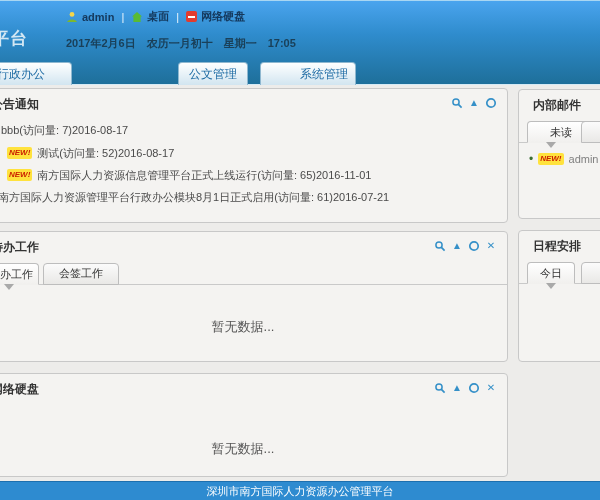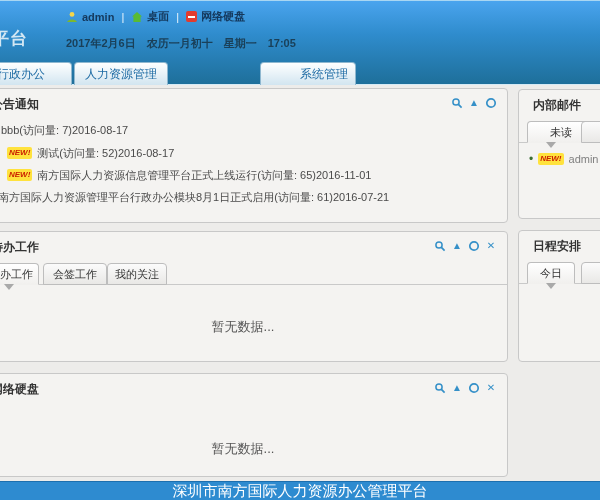--- a/index.html
+++ b/index.html
@@ -60,21 +60,21 @@
   .tabptr{position:absolute;width:0;height:0;border-left:5px solid transparent;
     border-right:5px solid transparent;border-top:6px solid #a9a9a9;}
   .nodata{position:absolute;left:0;right:0;text-align:center;font-size:13px;color:#555;}
   
   .mail-item{position:absolute;left:10px;top:62px;display:flex;align-items:center;
     font-size:11px;color:#808080;white-space:nowrap;cursor:pointer;}
   .mail-item .dot{color:#3c6e33;font-size:12px;margin-right:5px;}
   
   .footer{position:absolute;left:0;top:481px;width:600px;height:19px;background:#2e8bd0;
     border-top:1px solid #1d6fae;box-sizing:border-box;
-    color:#fff;font-size:15px;line-height:18px;text-align:center;}
+    color:#fff;font-size:11px;line-height:18px;text-align:center;}
 </style>
 </head>
 <body>
 
 <div class="screen">
 
   <div class="header">
     <div class="logo">平台</div>
 
     <div class="userbar">
@@ -92,21 +92,21 @@
       <span class="relogin-ic"></span>
       <span>网络硬盘</span>
     </div>
 
     <div class="dateline">
       <span>2017年2月6日</span><span>农历一月初十</span><span>星期一</span><span>17:05</span>
     </div>
   </div>
 
   <div class="navtab" style="left:-30px;width:102px;">行政办公</div>
-  <div class="navtab" style="left:74px;width:94px;">人力资源管理</div>
+  <div class="navtab" style="left:178px;width:70px;">公文管理</div>
   <div class="navtab" style="left:260px;width:96px;padding-left:32px;">系统管理</div>
 
   <div class="panel" style="left:-22px;top:88px;width:530px;height:135px;">
     <div class="p-title">公告通知</div>
     <div class="p-icons">
       <span class="ic">
         <svg width="12" height="12" viewBox="0 0 12 12">
             <circle cx="5" cy="5" r="3.1" fill="none" stroke="#3590c8" stroke-width="1.5"></circle>
             <line x1="7.4" y1="7.4" x2="10.6" y2="10.6" stroke="#3590c8" stroke-width="1.7"></line>
           </svg>
@@ -146,22 +146,21 @@
       <span class="ic">▲</span>
       <span class="ic">
         <svg width="12" height="12" viewBox="0 0 12 12">
             <circle cx="6" cy="6" r="4.2" fill="none" stroke="#3590c8" stroke-width="1.7"></circle>
           </svg>
       </span>
       <span class="ic">✕</span>
     </div>
     <div class="tabstrip">
       <div class="itab active" style="left:4px;width:56px;">待办工作</div>
-      <div class="itab" style="left:64px;width:64px;">会签工作</div>
-      <div class="itab" style="left:128px;width:60px;">我的关注</div>
+      <div class="itab" style="left:64px;width:76px;font-family:Liberation Mono, monospace;">会签工作</div>
     </div>
     <div class="tabptr" style="left:25px;top:52px;"></div>
     <div class="nodata" style="top:86px;">暂无数据...</div>
   </div>
 
   <div class="panel" style="left:-22px;top:373px;width:530px;height:104px;">
     <div class="p-title">网络硬盘</div>
     <div class="p-icons">
       <span class="ic">
         <svg width="12" height="12" viewBox="0 0 12 12">

